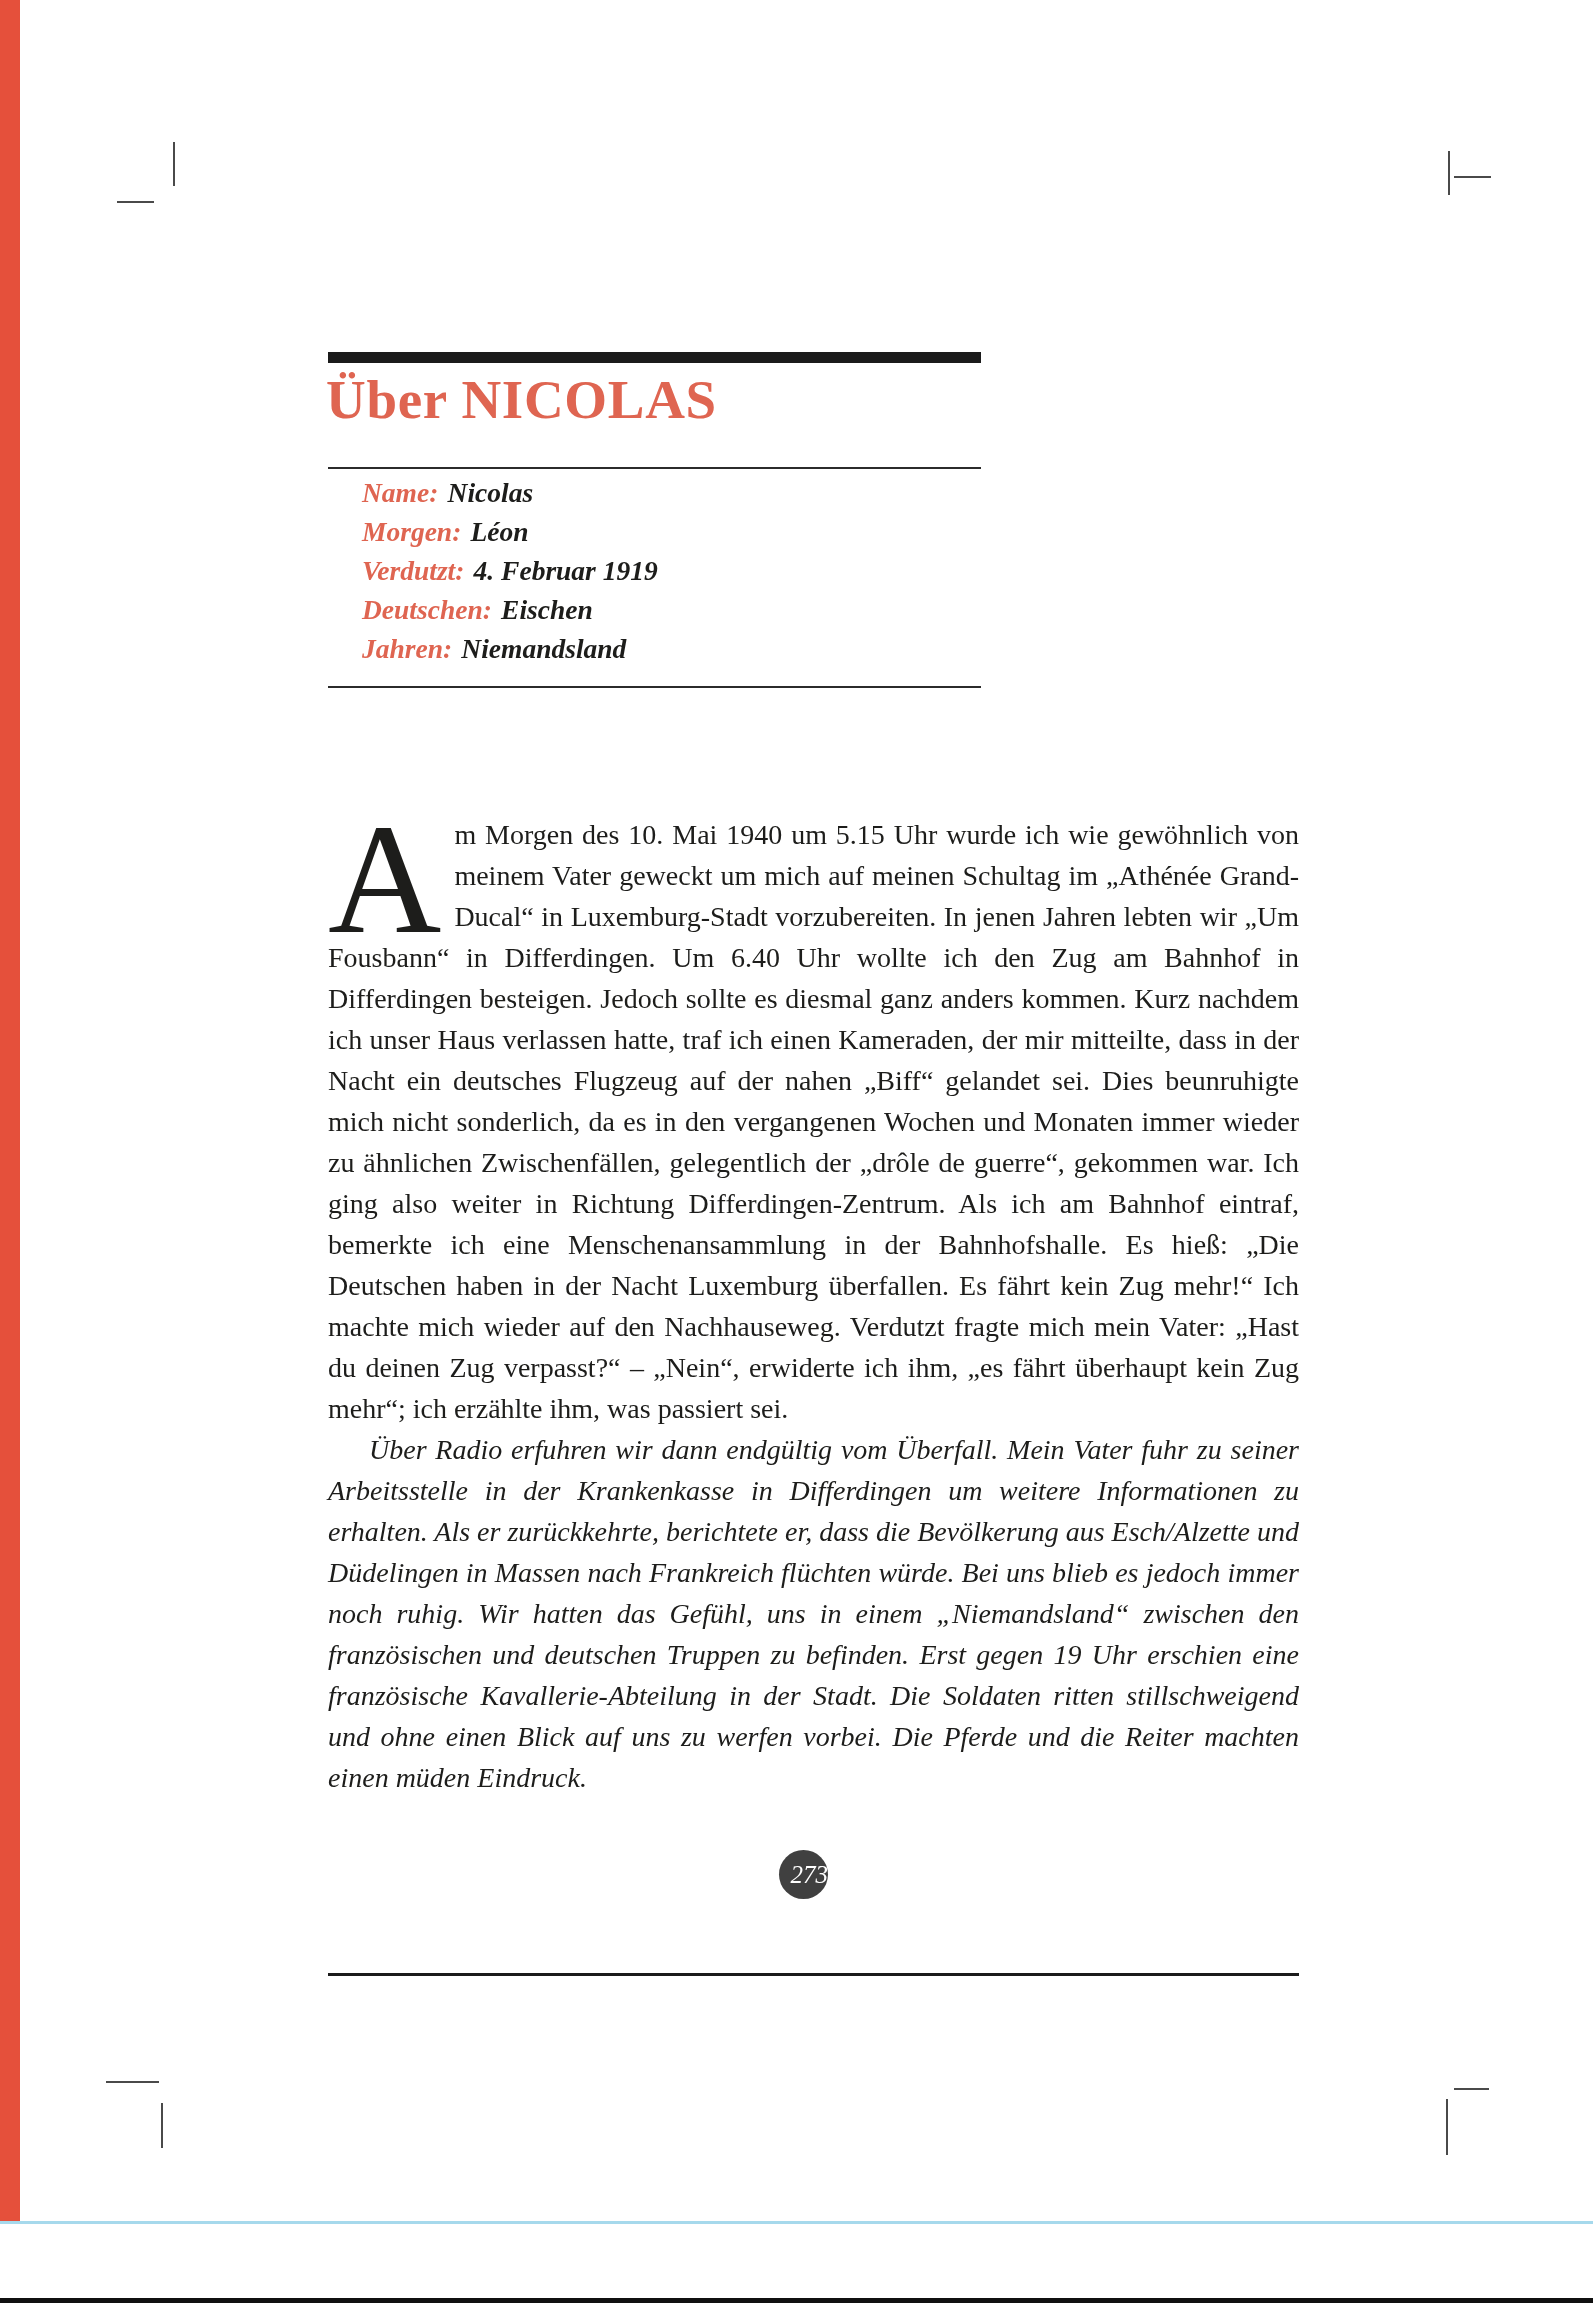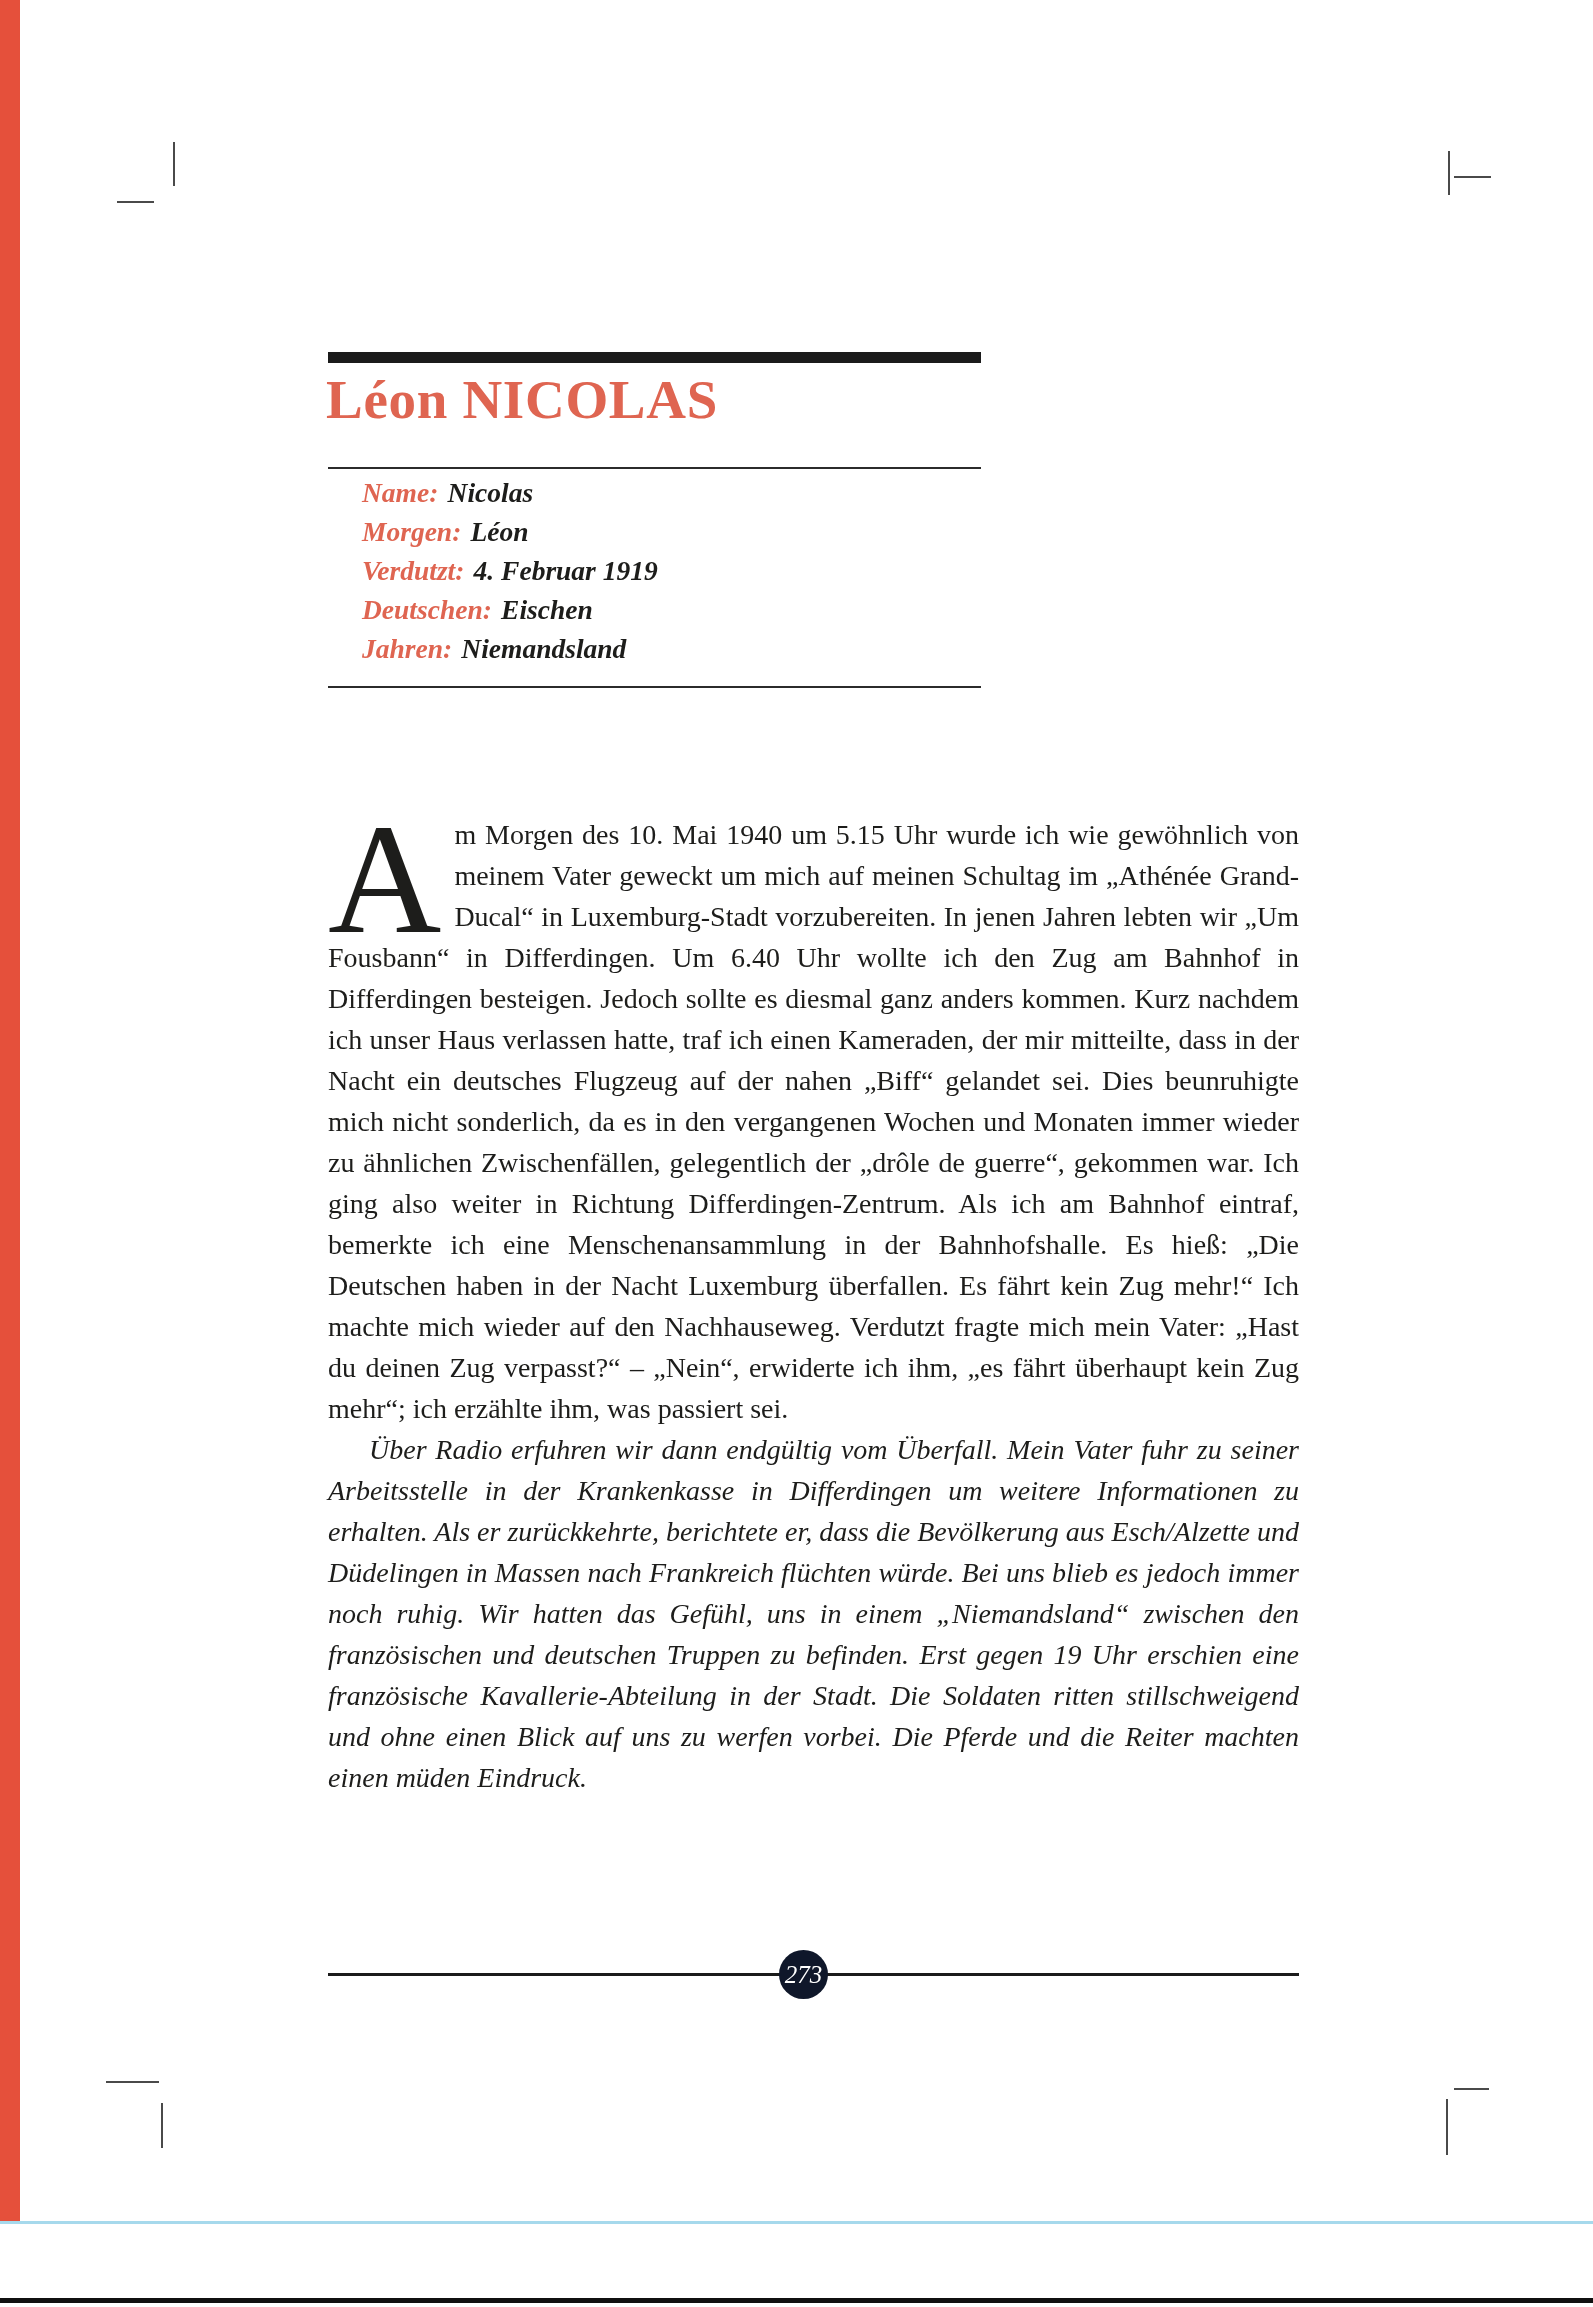--- a/index.html
+++ b/index.html
@@ -45,23 +45,23 @@
   }
   .para { margin: 0; }
   .para.indent { text-indent: 41px; font-style: italic; }
   .dropcap {
     float: left; font-size: 157px; line-height: 115px;
     margin: 7.9px 13px 0 0; color: var(--ink, #1d1d1b);
   }
 
   .footer-rule { position: absolute; left: 328px; top: 1973px; width: 971px; height: 2.6px; background: #1b1b1b; }
   .page-badge {
-    position: absolute; left: 779px; top: 1950px; width: 49px; height: 49px;
-    border-radius: 50%; background: #0f172a;
-    display: flex; align-items: center; justify-content: center;
+    position: absolute; left: 779px; top: 1850px; width: 49px; height: 49px;
+    border-radius: 50%; background: #404040;
+    display: flex; align-items: center; justify-content: flex-end;
   }
   .page-badge span { color: #ffffff; font-style: italic; font-size: 25px; }
 
   
   .cyan-line { position: absolute; left: 0; top: 2221px; width: 1594px; height: 3.3px; background: var(--cyan-line, #a6d9ec); }
   .bottom-line { position: absolute; left: 0; top: 2298px; width: 1594px; height: 5.2px; background: #101010; }
 </style>
 </head>
 <body>
 
@@ -72,21 +72,21 @@
   <div class="mark v" style="left:173px; top:142px; height:44px;"></div>
   <div class="mark h" style="left:117px; top:201px; width:37px;"></div>
   <div class="mark v" style="left:1448px; top:151px; height:44px;"></div>
   <div class="mark h" style="left:1454px; top:176px; width:37px;"></div>
   <div class="mark h" style="left:106px; top:2081px; width:53px;"></div>
   <div class="mark v" style="left:161px; top:2103px; height:45px;"></div>
   <div class="mark h" style="left:1454px; top:2088px; width:35px;"></div>
   <div class="mark v" style="left:1446px; top:2099px; height:56px;"></div>
 
   <div class="topbar"></div>
-  <h1 class="title">Léon NICOLAS</h1>
+  <h1 class="title">Über NICOLAS</h1>
   <div class="rule rule1"></div>
 
   <div class="bio">
     <div class="bio-row">
       <span class="bio-label">Name:</span><span class="bio-value">Nicolas</span>
     </div>
     <div class="bio-row">
       <span class="bio-label">Morgen:</span><span class="bio-value">Léon</span>
     </div>
     <div class="bio-row">

